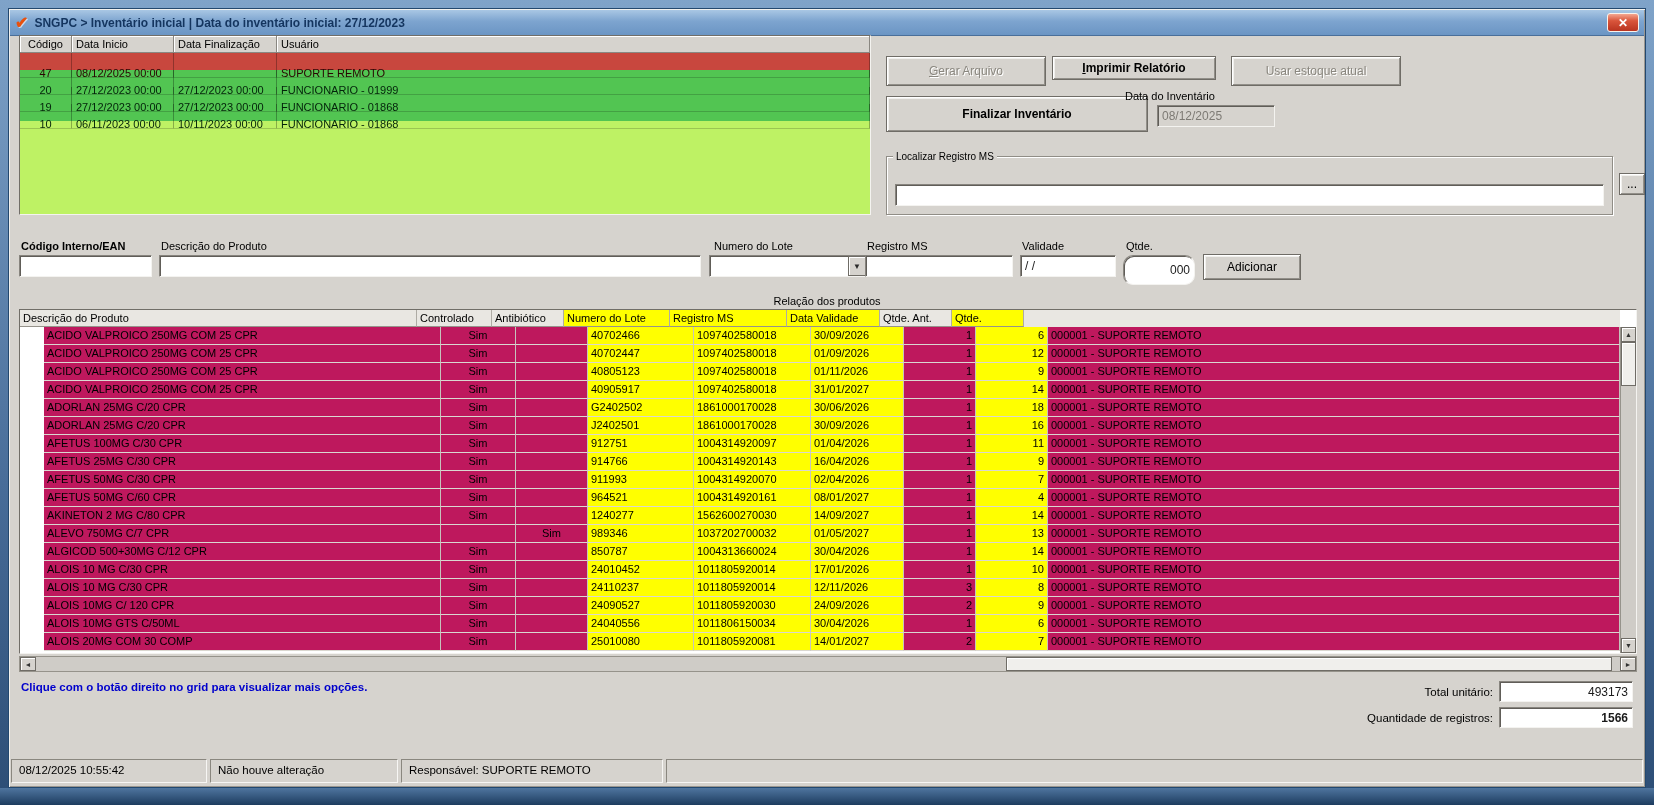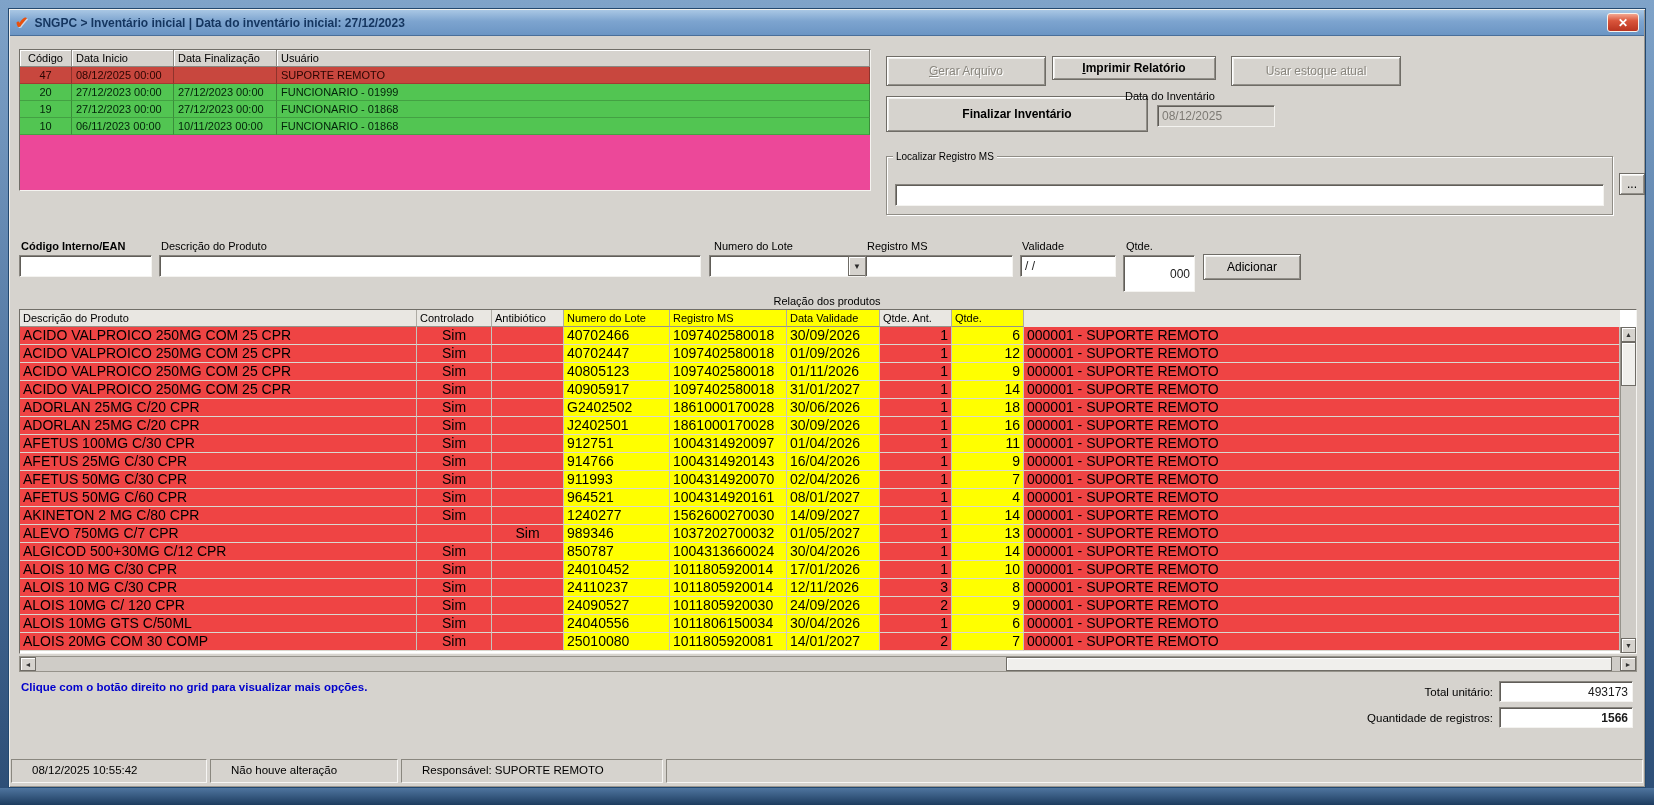--- a/index.html
+++ b/index.html
@@ -31,30 +31,30 @@
   .title-text { font-size:12px; font-weight:bold; color:#14355f; white-space:nowrap; }
   .close-btn {
     margin-left:auto; width:32px; height:19px; border-radius:3px;
     background: linear-gradient(#f4a68f, #d9553b 40%, #b93420);
     border:1px solid #f8f2ec; color:#fff; font-weight:bold; font-size:12px;
     display:flex; align-items:center; justify-content:center; cursor:pointer;
   }
 
   
   .sgrid {
-    position:absolute; left:10px; top:40px; width:852px; height:142px;
-    background:#ec4899; border:1px solid; border-color:#716e68 #f4f3f0 #f4f3f0 #716e68;
+    position:absolute; left:10px; top:26px; width:852px; height:180px;
+    background:#bef264; border:1px solid; border-color:#716e68 #f4f3f0 #f4f3f0 #716e68;
     overflow:hidden;
   }
   .sg-header, .sg-row { display:grid; grid-template-columns:52px 102px 103px 1fr;
     height:17px; line-height:16px; font-size:11px; white-space:nowrap; }
   .sg-header { background:#d6d3ce; }
   .sg-header .sg-cell { border-right:1px solid #8a8781; border-bottom:1px solid #8a8781;
     box-shadow: inset 1px 1px 0 #fff; padding:0 4px; }
-  .sg-row .sg-cell { border-right:1px solid rgba(0,0,0,.28); border-bottom:1px solid rgba(0,0,0,.18); padding:0 4px; overflow:hidden; }
+  .sg-row .sg-cell { border-right:1px solid rgba(0,0,0,.28); border-bottom:1px solid rgba(0,0,0,.18); padding:12px 4px; overflow:hidden; }
   .sg-row.open   { background:#c8473e; color:#2a0502; }
   .sg-row.closed { background:#52c552; color:#03230a; }
   .sg-cell.c-cod { text-align:center; }
 
   
   .btn {
     position:absolute; background:#d6d3ce; cursor:pointer;
     border:1px solid #6f6c66;
     box-shadow: inset 1px 1px 0 #fff, inset -1px -1px 0 #928f89, inset 2px 2px 0 #f1f0ed;
     display:flex; align-items:center; justify-content:center;
@@ -102,21 +102,21 @@
     overflow:hidden;
   }
   .pg-header, .pg-row { display:grid;
     grid-template-columns:397px 75px 72px 106px 117px 93px 72px 72px 1fr;
     white-space:nowrap; }
   .pg-header { height:17px; line-height:16px; font-size:11px; background:#e9e7e2;
     margin-right:16px; }
   .pg-header .cell { border-right:1px solid #aeaba4; border-bottom:1px solid #96938b;
     padding:0 3px; overflow:hidden; }
   .pg-body { position:absolute; top:17px; left:0; right:16px; bottom:0; overflow:hidden; background:#fff; }
-  .pg-row { height:18px; line-height:17px; font-size:14px; background:#ef4444; color:#000; }
+  .pg-row { height:18px; line-height:17px; font-size:11px; background:#be185d; color:#000;margin-left:24px; }
   .pg-row .cell { border-right:1px solid #c6c3bc; border-bottom:1px solid #dad7d0;
     padding:0 3px; overflow:hidden; }
   .cell.hl { background:#ffff00; }
   .cell.center { text-align:center; }
   .cell.right { text-align:right; }
 
   
   .vscroll { position:absolute; top:17px; right:0; bottom:0; width:16px;
     background:#cfccc7; border-left:1px solid #96938b; }
   .sc-btn { position:absolute; left:0; right:0; height:15px; background:#d6d3ce;
@@ -141,21 +141,21 @@
   .tot-box { position:absolute; right:12px; top:672px; width:134px; height:21px;
     line-height:17px; font-weight:normal; font-size:12px; }
   .qtd-label { position:absolute; right:152px; top:703px; font-size:11.5px; }
   .qtd-box { position:absolute; right:12px; top:698px; width:134px; height:21px;
     line-height:17px; font-weight:bold; font-size:12px;margin-left:44px; }
 
   
   .statusbar { position:absolute; left:2px; right:2px; bottom:4px; height:24px;
     display:flex; gap:3px; }
   .sb-panel { border:1px solid; border-color:#8a877f #f7f6f4 #f7f6f4 #8a877f;
-    padding:4px 20px; font-size:11.5px; color:#000; white-space:nowrap; overflow:hidden; }
+    padding:4px 7px; font-size:11.5px; color:#000; white-space:nowrap; overflow:hidden; }
   .sb-1 { width:196px; } .sb-2 { width:188px; } .sb-3 { width:262px; } .sb-4 { flex:1; }
 </style>
 </head>
 <body>
 
 <div class="window">
 
   <div class="titlebar">
     <span class="app-icon">✔</span>
     <span class="title-text">SNGPC &gt; Inventário inicial   |   Data do inventário inicial: 27/12/2023</span>
@@ -237,21 +237,21 @@
     <span class="combo-arrow">▼</span>
   </div>
 
   <span class="lbl" style="left:858px; top:231px;">Registro MS</span>
   <input class="field" style="left: 856px; top: 246px; width: 148px; height: 22px;" readonly="" value="">
 
   <span class="lbl" style="left:1013px; top:231px;">Validade</span>
   <input class="field" style="left: 1011px; top: 246px; width: 96px; height: 22px;" readonly="" value="/ /">
 
   <span class="lbl" style="left:1117px; top:231px;">Qtde.</span>
-  <input class="field right" style="left: 1114px; top: 246px; width: 72px; height: 37px;" readonly="" value="000">
+  <input class="field right" style="left: 1114px; top: 246px; width: 72px; height: 30px; border-radius: 10px;" readonly="" value="000">
 
   <div class="btn" style="left:1194px; top:245px; width:98px; height:26px;">
     <span>Adicionar</span>
   </div>
 
   <div class="section-title">Relação dos produtos</div>
 
   <div class="pgrid">
     <div class="pg-header">
       <div class="cell">Descrição do Produto</div>

